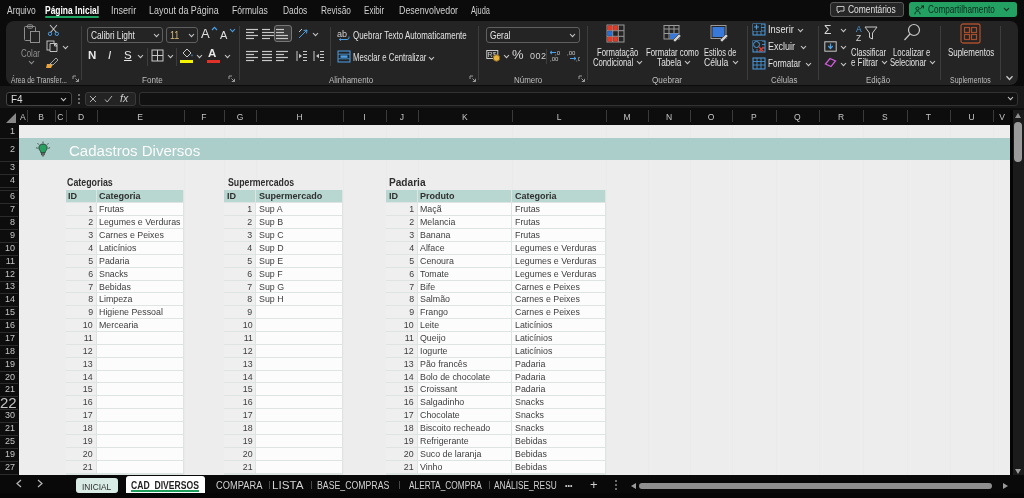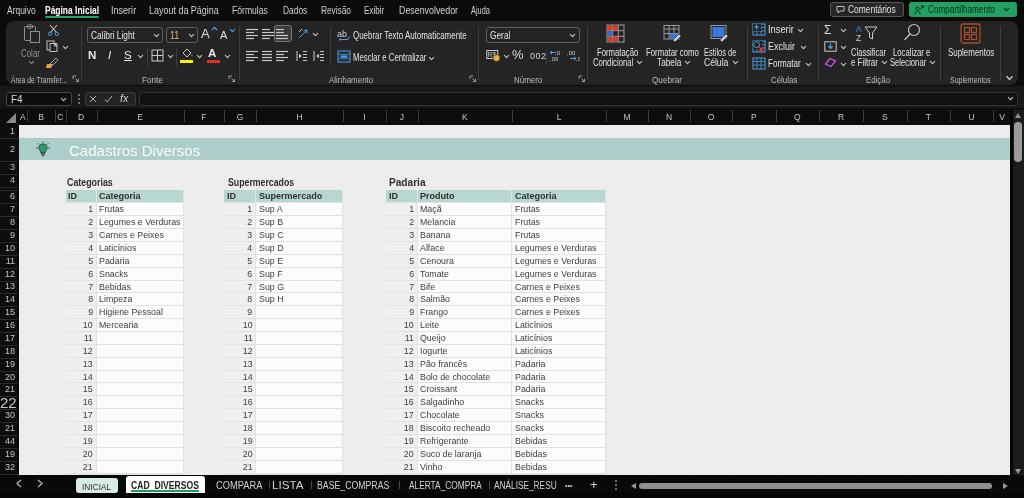--- a/index.html
+++ b/index.html
@@ -619,23 +619,23 @@
 <div class="abs" style="left:0;top:307.195px;width:15px;height:11px;font-size:9px;color:#c4c4c4;text-align:right;line-height:11px">15</div>
 <div class="abs" style="left:0;top:320.065px;width:15px;height:11px;font-size:9px;color:#c4c4c4;text-align:right;line-height:11px">16</div>
 <div class="abs" style="left:0;top:332.935px;width:15px;height:11px;font-size:9px;color:#c4c4c4;text-align:right;line-height:11px">17</div>
 <div class="abs" style="left:0;top:345.805px;width:15px;height:11px;font-size:9px;color:#c4c4c4;text-align:right;line-height:11px">18</div>
 <div class="abs" style="left:0;top:358.675px;width:15px;height:11px;font-size:9px;color:#c4c4c4;text-align:right;line-height:11px">19</div>
 <div class="abs" style="left:0;top:371.545px;width:15px;height:11px;font-size:9px;color:#c4c4c4;text-align:right;line-height:11px">20</div>
 <div class="abs" style="left:0;top:384.415px;width:15px;height:11px;font-size:9px;color:#c4c4c4;text-align:right;line-height:11px">21</div>
 <div class="abs" style="left:0;top:397.285px;width:15px;height:11px;font-size:15px;color:#c4c4c4;text-align:right;line-height:11px">22</div>
 <div class="abs" style="left:0;top:410.15500000000003px;width:15px;height:11px;font-size:9px;color:#c4c4c4;text-align:right;line-height:11px">30</div>
 <div class="abs" style="left:0;top:423.02500000000003px;width:15px;height:11px;font-size:9px;color:#c4c4c4;text-align:right;line-height:11px">21</div>
-<div class="abs" style="left:0;top:435.89500000000004px;width:15px;height:11px;font-size:9px;color:#c4c4c4;text-align:right;line-height:11px">44</div>
+<div class="abs" style="left:0;top:435.89500000000004px;width:15px;height:11px;font-size:9px;color:#c4c4c4;text-align:right;line-height:11px">25</div>
 <div class="abs" style="left:0;top:448.765px;width:15px;height:11px;font-size:9px;color:#c4c4c4;text-align:right;line-height:11px">19</div>
-<div class="abs" style="left:0;top:461.635px;width:15px;height:11px;font-size:9px;color:#c4c4c4;text-align:right;line-height:11px">32</div>
+<div class="abs" style="left:0;top:461.635px;width:15px;height:11px;font-size:9px;color:#c4c4c4;text-align:right;line-height:11px">27</div>
 <div class="abs" style="left:0;top:137.5px;width:18px;height:1px;background:#2b2b2b"></div>
 <div class="abs" style="left:0;top:160.5px;width:18px;height:1px;background:#2b2b2b"></div>
 <div class="abs" style="left:0;top:174px;width:18px;height:1px;background:#2b2b2b"></div>
 <div class="abs" style="left:0;top:187px;width:18px;height:1px;background:#2b2b2b"></div>
 <div class="abs" style="left:0;top:190.3px;width:18px;height:1px;background:#2b2b2b"></div>
 <div class="abs" style="left:0;top:203.3px;width:18px;height:1px;background:#2b2b2b"></div>
 <div class="abs" style="left:0;top:216.17000000000002px;width:18px;height:1px;background:#2b2b2b"></div>
 <div class="abs" style="left:0;top:229.04000000000002px;width:18px;height:1px;background:#2b2b2b"></div>
 <div class="abs" style="left:0;top:241.91000000000003px;width:18px;height:1px;background:#2b2b2b"></div>
 <div class="abs" style="left:0;top:254.78000000000003px;width:18px;height:1px;background:#2b2b2b"></div>

